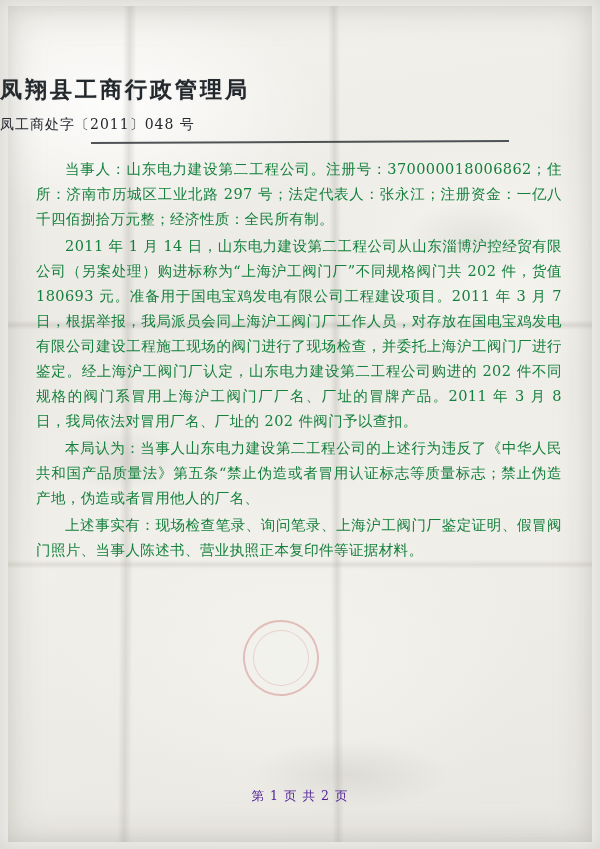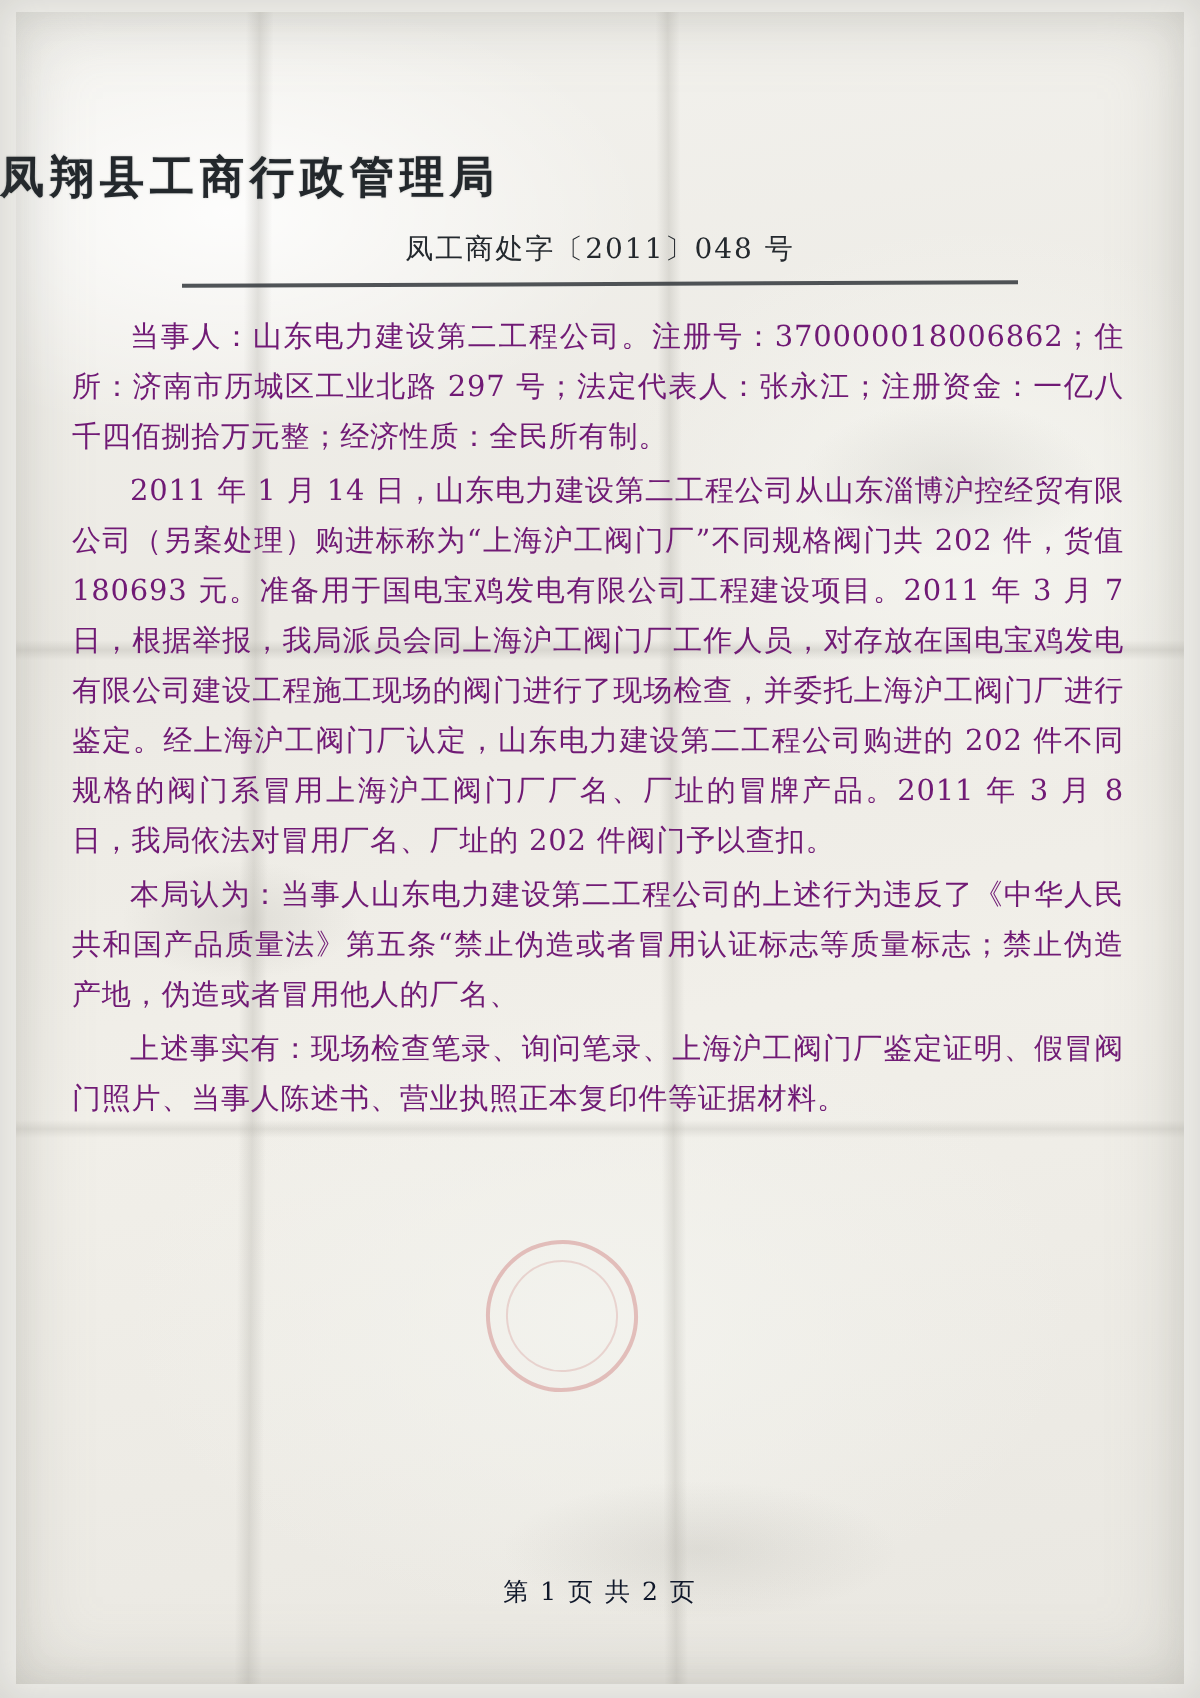--- a/index.html
+++ b/index.html
@@ -65,59 +65,59 @@
     font-family: "DejaVu Serif", "Liberation Serif", serif;
     font-weight: bold;
     font-size: 22px;
     letter-spacing: 3px;
     color: #23282c;
     line-height: 1.45;
     text-shadow: 0 0 1px rgba(40,45,50,0.35);
   }
   .doc-number {
     margin-top: 10px;
-    text-align: center;
+    text-align: left;
     font-family: "DejaVu Serif", "Liberation Serif", serif;
     font-size: 14px;
     letter-spacing: 1px;
     color: #24292e;
   }
   .rule {
     margin: 7px auto 0 auto;
     width: 418px;
     height: 2px;
     background: #2b3035;
     opacity: 0.82;
     transform: rotate(-0.25deg);
   }
 
   .body {
     margin: 14px 38px 0 36px;
     font-family: "DejaVu Serif", "Liberation Serif", serif;
     font-size: 14.5px;
     line-height: 25px;
-    color: #701a75;
+    color: #15803d;
     text-align: justify;
     text-justify: inter-ideograph;
   }
   .body p {
     margin: 0 0 2px 0;
     text-indent: 2em;
     letter-spacing: 0.4px;
   }
 
   .footer {
     position: absolute;
     left: 0; right: 0;
     bottom: 44px;
     text-align: center;
     font-family: "DejaVu Serif", "Liberation Serif", serif;
     font-size: 12.5px;
     letter-spacing: 1px;
-    color: #0f172a;
+    color: #4c1d95;
   }
 
   
   .seal {
     position: absolute;
     left: 243px;
     top: 620px;
     width: 72px;
     height: 72px;
     border: 2px solid rgba(190,70,70,0.30);

